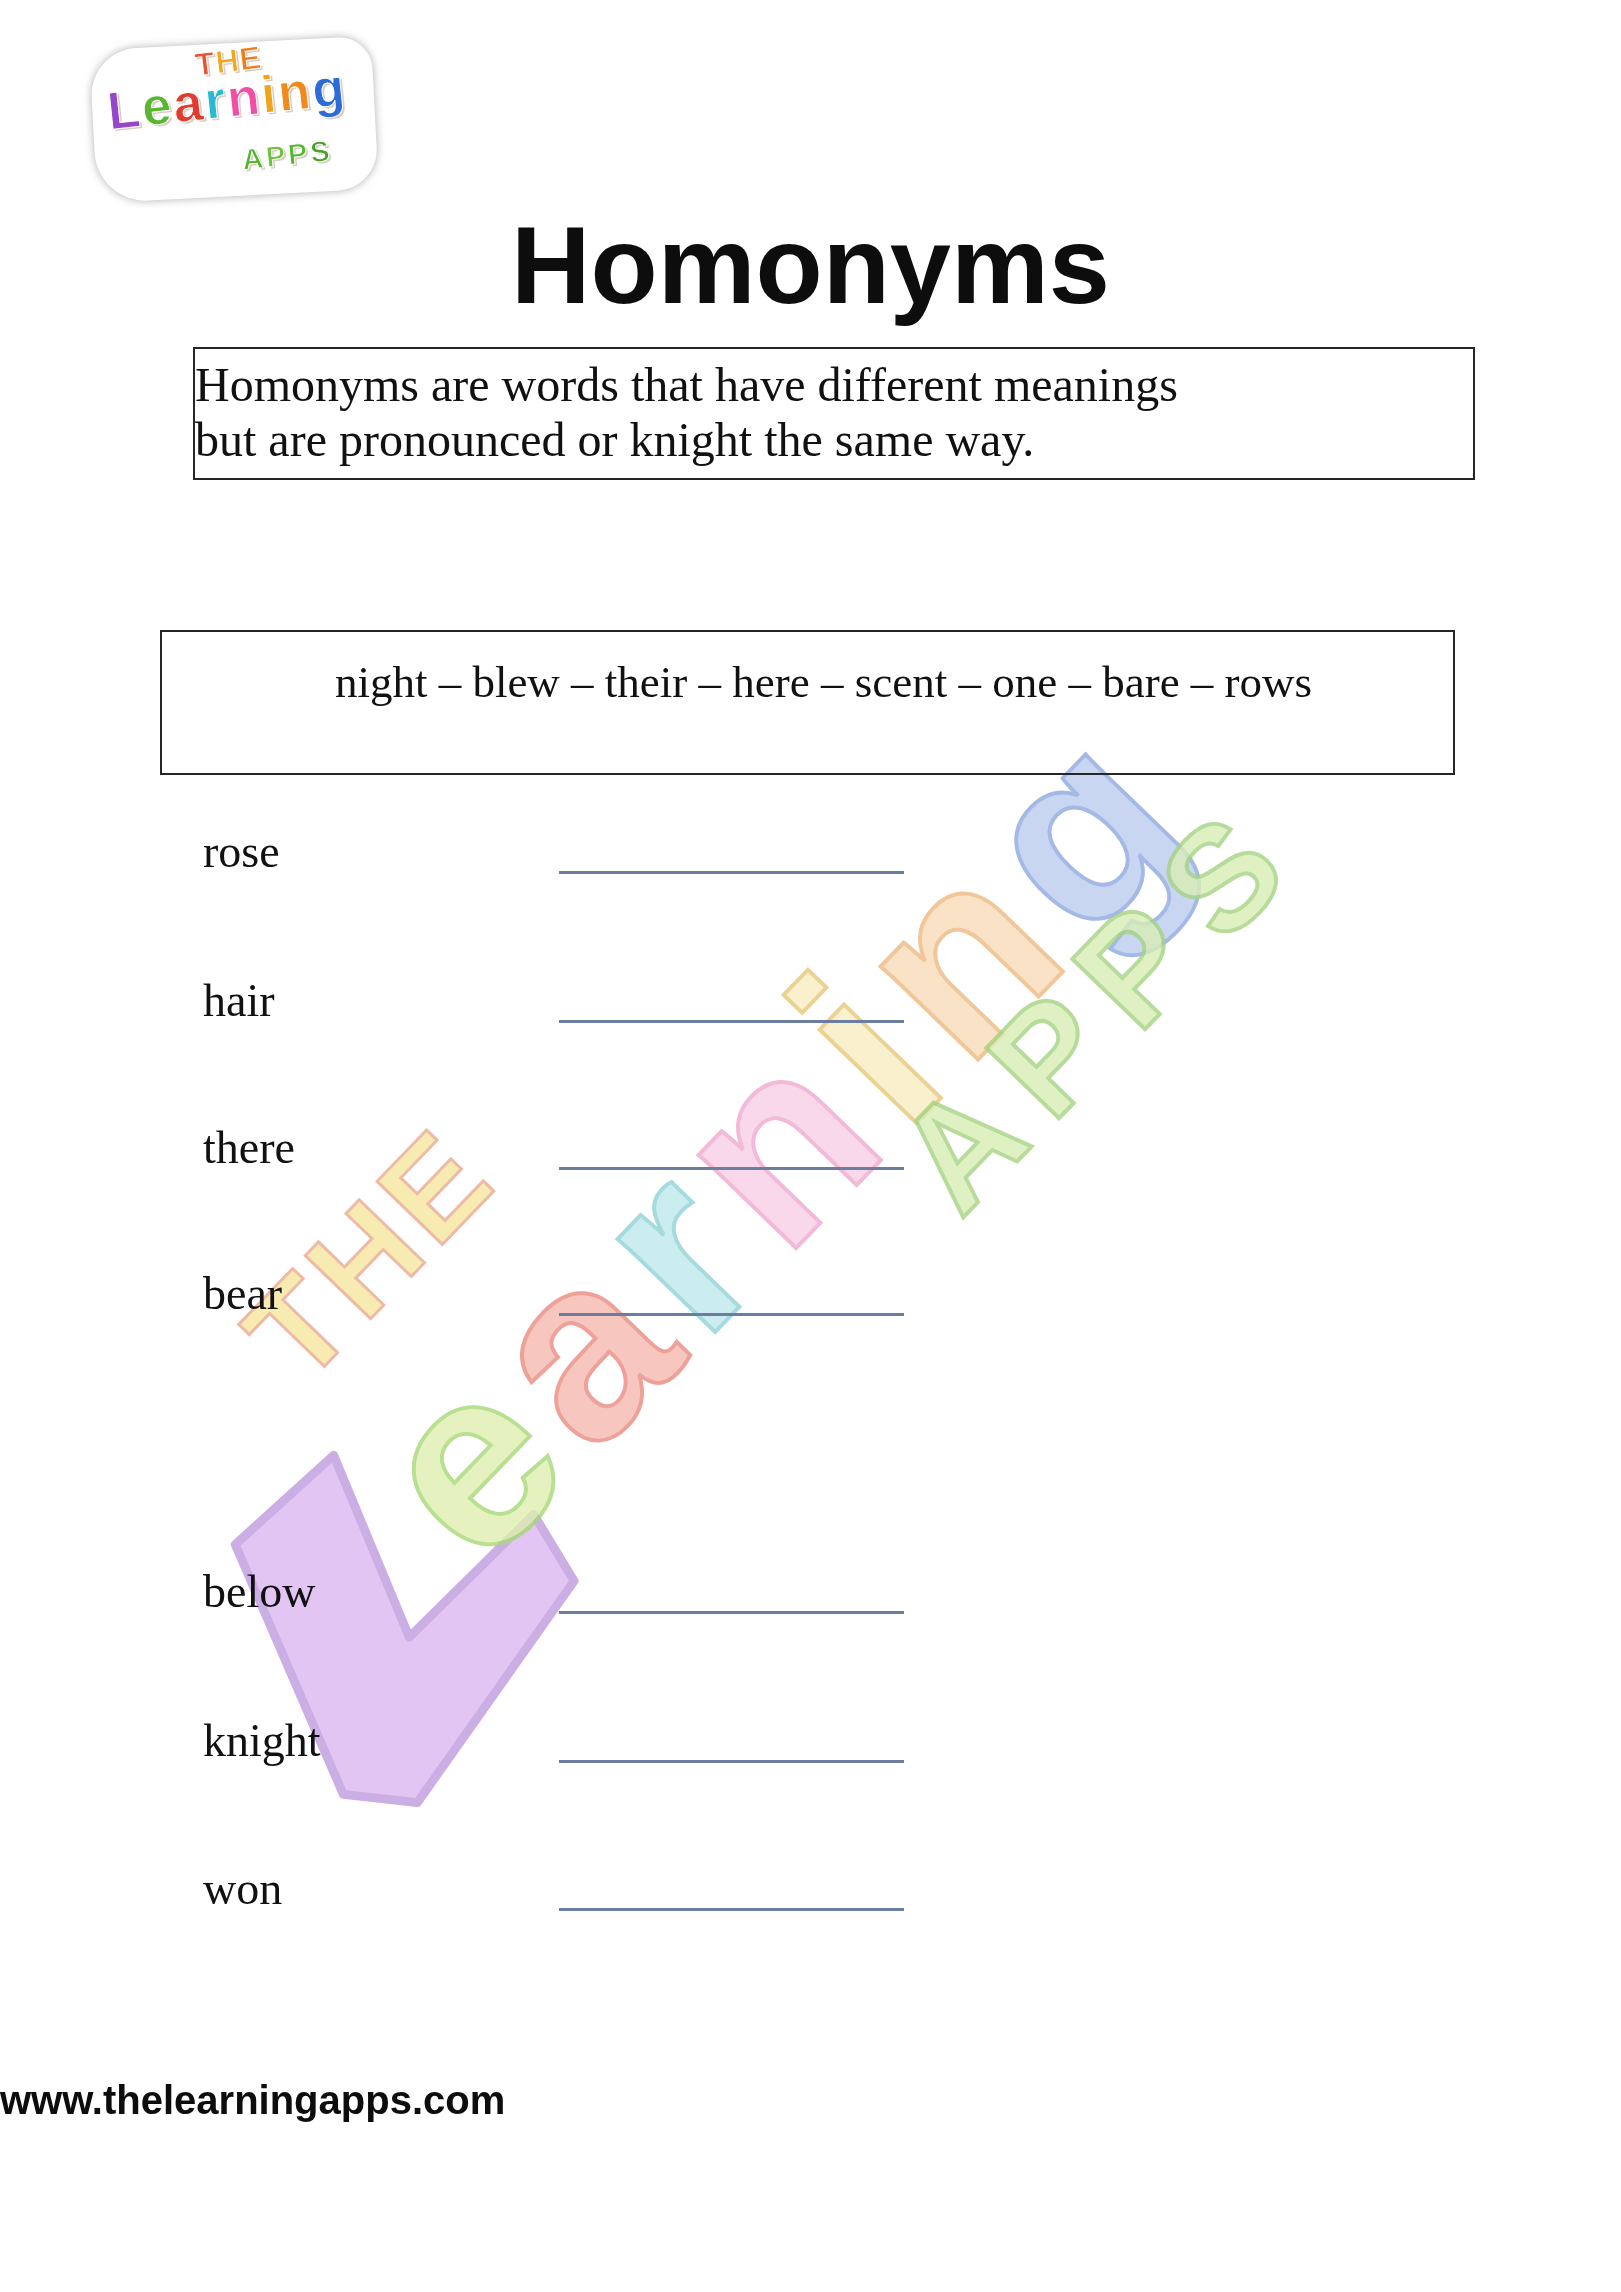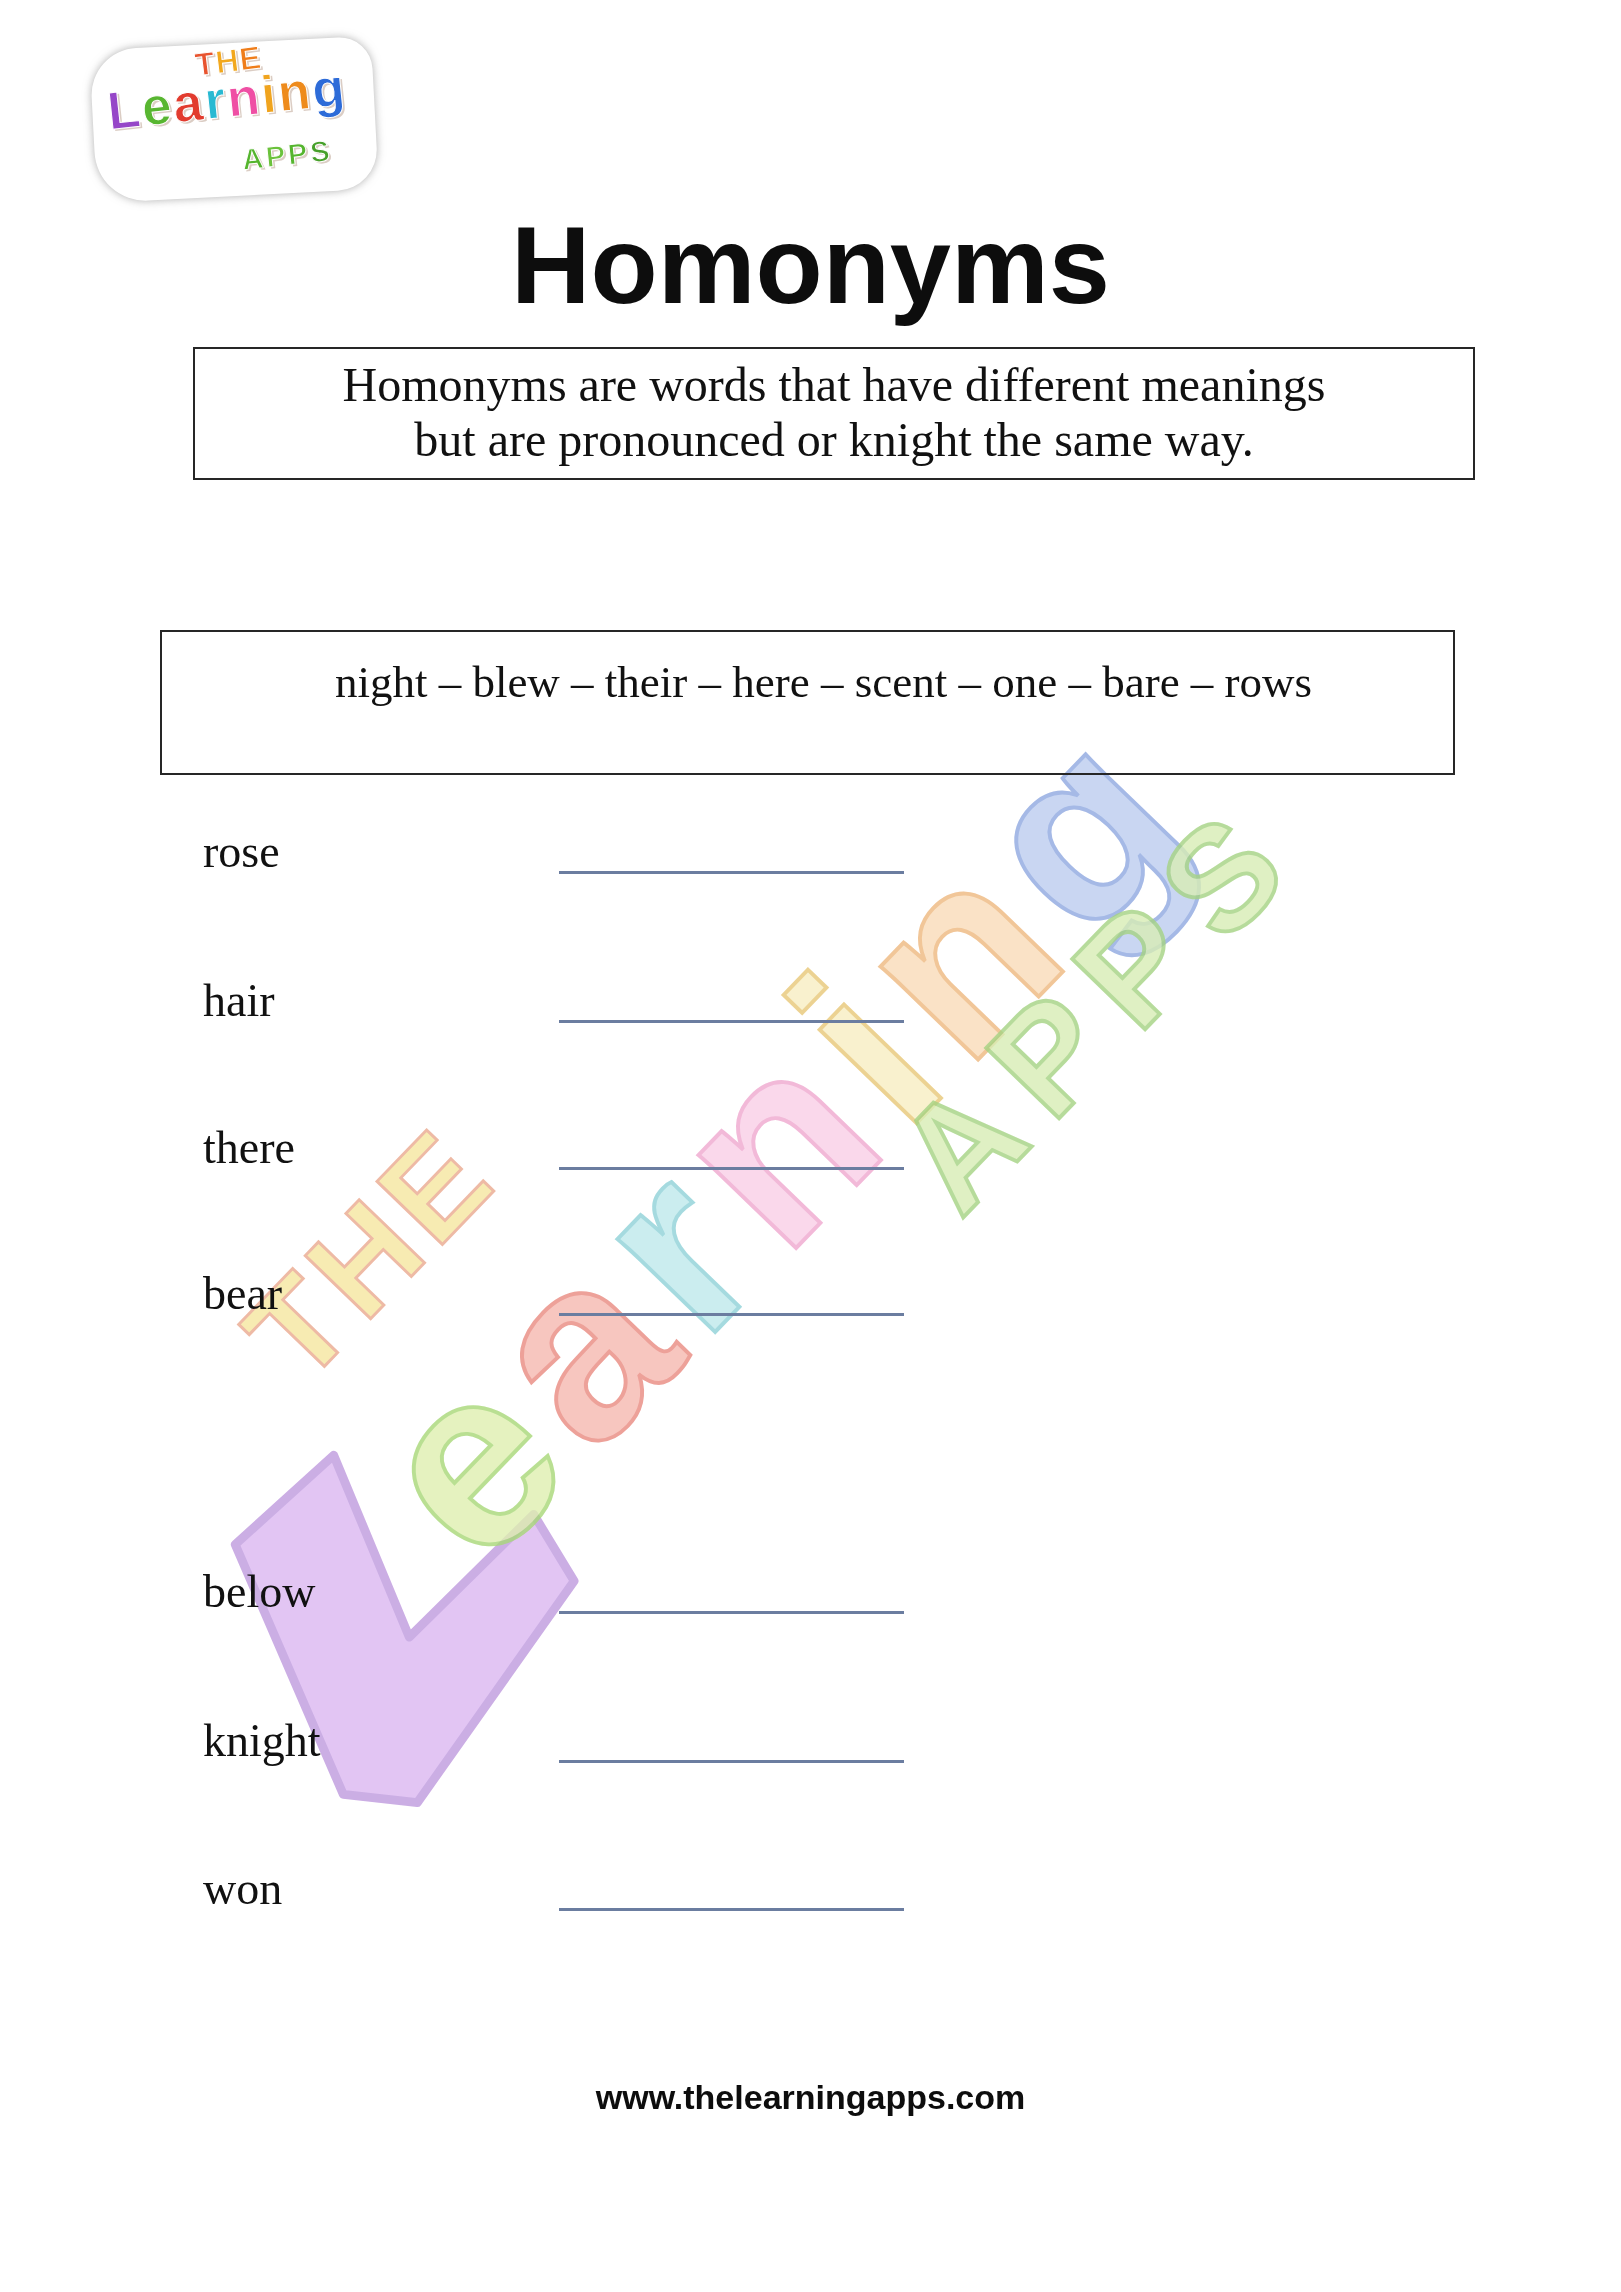--- a/index.html
+++ b/index.html
@@ -26,31 +26,31 @@
   .logo-line{position:absolute;white-space:nowrap;font-family:"Liberation Sans",sans-serif;font-weight:bold;}
   .logo-the{left:102px;top:7.8px;font-size:32px;transform:rotate(-7deg);letter-spacing:1px;}
   .logo-learning{left:13.7px;top:33px;font-size:53px;transform:rotate(-6deg);letter-spacing:2px;}
   .logo-apps{left:149px;top:104px;font-size:29px;transform:rotate(-6deg);letter-spacing:2.9px;}
   .logo-line span{text-shadow:2px 2px 0 rgba(110,55,20,.25);}
   
   .content{position:absolute;inset:0;z-index:2;}
   .title{position:absolute;left:0;top:201px;width:100%;text-align:center;
     font-family:Liberation Sans, sans-serif;font-weight:bold;font-size:110px;line-height:127px;color:#0d0d0d;}
   .def-box{position:absolute;left:193px;top:347px;width:1278px;height:121px;
-    border:2.9px solid var(--box-border);text-align:center;font-size:48px;line-height:55px;padding-top:7.8px;}
+    border:2.9px solid var(--box-border);font-size:48px;line-height:55px;padding-top:7.8px;}
   .question{position:absolute;left:192px;top:486px;width:1255px;
     font-size:49px;line-height:69px;color:var(--question-text);}
   .bank-box{position:absolute;left:160px;top:630px;width:1291px;height:141px;
     border:2.9px solid var(--box-border);text-align:center;}
   .bank-text{display:block;margin-top:23.5px;font-size:45px;padding-left:32px;}
   .row{position:absolute;left:203px;width:725px;height:63px;font-size:46px;}
   .row .blank{position:absolute;left:356px;top:46px;width:345px;height:0;
     border-bottom:3.9px solid var(--blank-line);}
-  .footer{position:absolute;left:0;top:2078px;width:100%;text-align:center;
-    font-family:"Liberation Sans",sans-serif;font-weight:bold;font-size:34px;color:#0d0d0d;}
+  .footer{position:absolute;left:0;top:2078px;width:100%;
+    font-family:"Liberation Sans",sans-serif;font-weight:bold;font-size:40px;color:#0d0d0d;}
 </style>
 </head>
 <body>
 
 <div id="page">
 
   <div class="watermark">
     <svg class="wm-check" width="372" height="421" viewBox="0 0 380 430">
       <path d="M14,170 L108,72 L198,252 L316,118 L362,183 L218,420 L142,417 Z" stroke-width="9" stroke-linejoin="round" fill="#ddbcf2"></path>
       <path d="M14,170 L108,72 L198,252 L316,118 L362,183 L218,420 L142,417 Z" fill="none" stroke-width="9" stroke-linejoin="round" stroke="#c3a0e0"></path>

